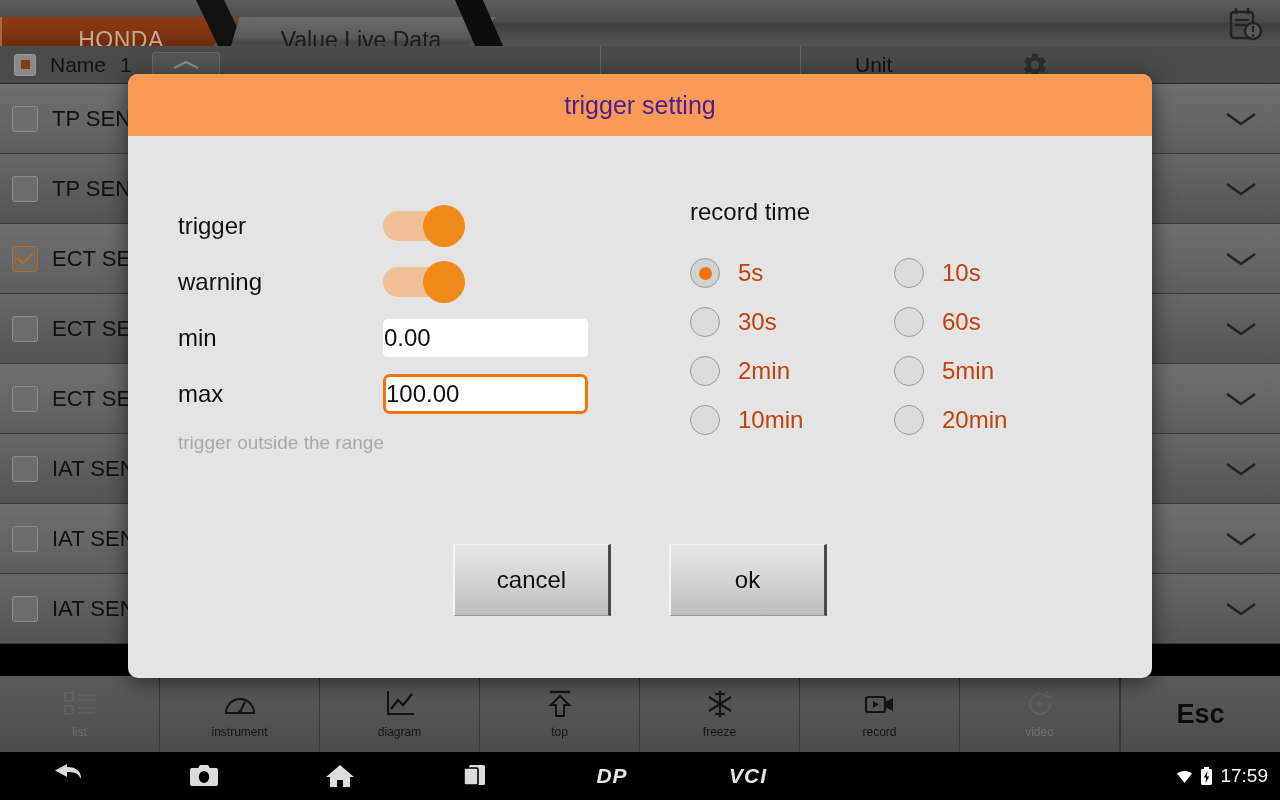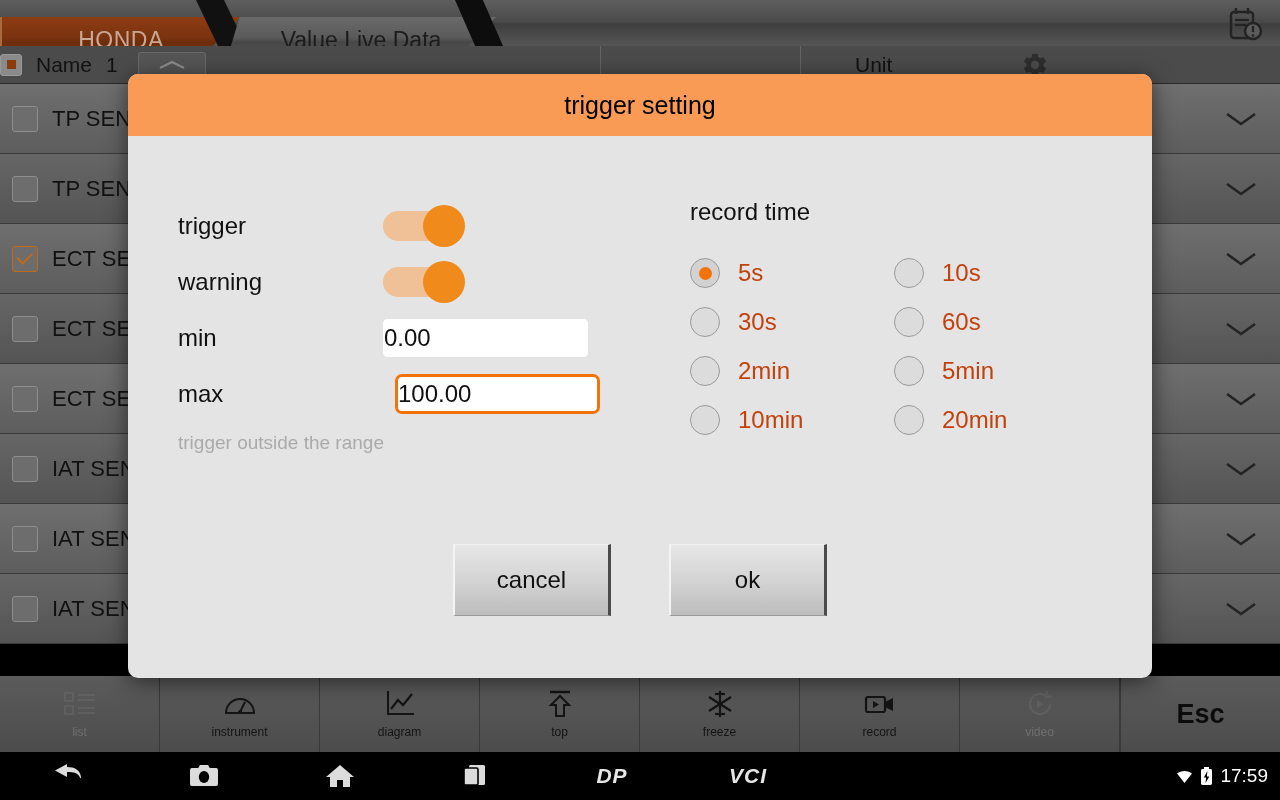--- a/index.html
+++ b/index.html
@@ -47,21 +47,21 @@
     position: absolute; right: 14px; top: 6px; width: 44px; height: 36px;
   }
 
   
   .table-head {
     position: absolute; left: 0; top: 46px; width: 1280px; height: 38px;
     background: #4b4b4b; border-bottom: 1px solid #2b2b2b;
     display: flex; align-items: center;
   }
   .th { display: flex; align-items: center; height: 38px; color: #111; font-size: 21px; }
-  .th-name { width: 600px; gap: 14px; }
+  .th-name { width: 600px; padding-left: 14px; gap: 14px; }
   .th-collapse {
     width: 68px; height: 26px; margin: 0 6px;
     background: #555; border: 1px solid #6a6a6a; border-radius: 3px;
     display: flex; align-items: center; justify-content: center;
   }
   .th-val { width: 200px; border-left: 1px solid #666; height: 38px; }
   .th-unit { width: 200px; border-left: 1px solid #666; height: 38px; padding-left: 54px; }
   .th-gear { width: 70px; display: flex; align-items: center; justify-content: center; }
   .cb-head {
     width: 22px; height: 22px; border-radius: 3px;
@@ -124,21 +124,21 @@
   }
 
   
   .scrim { position: absolute; inset: 0; background: rgba(0,0,0,0); }
   .dialog {
     position: absolute; left: 128px; top: 74px; width: 1024px; height: 604px;
     background: #e4e4e4; border-radius: 10px; overflow: hidden;
     box-shadow: 0 4px 22px rgba(0,0,0,.55);
   }
   .dlg-head {
-    height: 62px; background: #f99b55; color: #000000;
+    height: 62px; background: #f99b55; color: #4c1d95;
     display: flex; align-items: center; justify-content: center;
     font-size: 25px;
   }
   .dlg-body { position: relative; height: 542px; }
 
   .col-left  { position: absolute; left: 50px; top: 62px; width: 462px; }
   .col-right { position: absolute; left: 562px; top: 62px; width: 420px; }
 
   .frow { display: flex; align-items: center; height: 56px; }
   .flabel { width: 205px; font-size: 24px; color: #111; }
@@ -151,21 +151,21 @@
   .toggle .knob {
     position: absolute; right: -4px; top: -6px; width: 42px; height: 42px;
     border-radius: 50%; background: #ef8a1b;
   }
 
   .tinput {
     width: 205px; height: 38px; background: #fff; border: 1px solid #fff;
     border-radius: 4px; font-size: 24px; color: #111;
     display: flex; align-items: center; padding-left: 0;
   }
-  .tinput.focus { border: 3px solid #f2730a; border-radius: 7px; height: 40px; margin-left: 12px; }
+  .tinput.focus { border: 3px solid #f2730a; border-radius: 7px; height: 40px; }
 
   .rt-title { font-size: 24px; color: #111; margin-bottom: 32px; }
   .rt-grid { display: grid; grid-template-columns: 204px 204px; row-gap: 19px; }
   .rt-item { display: flex; align-items: center; gap: 18px; font-size: 24px; color: #c2410c; }
   .radio {
     width: 30px; height: 30px; border-radius: 50%;
     background: #dcdcdc; border: 1.5px solid #9a9a9a; flex: none;
     display: flex; align-items: center; justify-content: center;
   }
   .radio.sel { background: #d2d2d2; }

